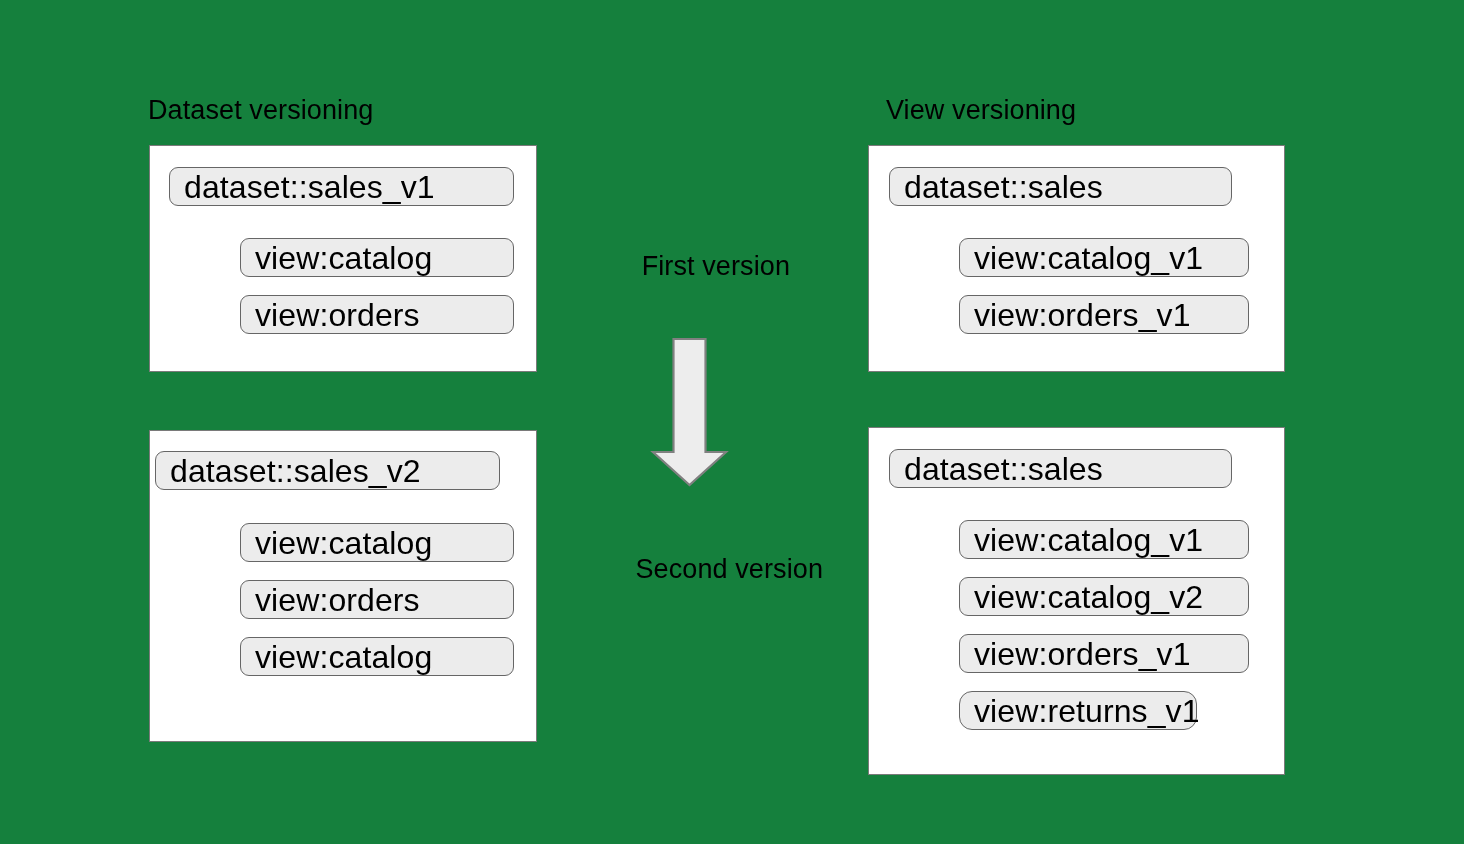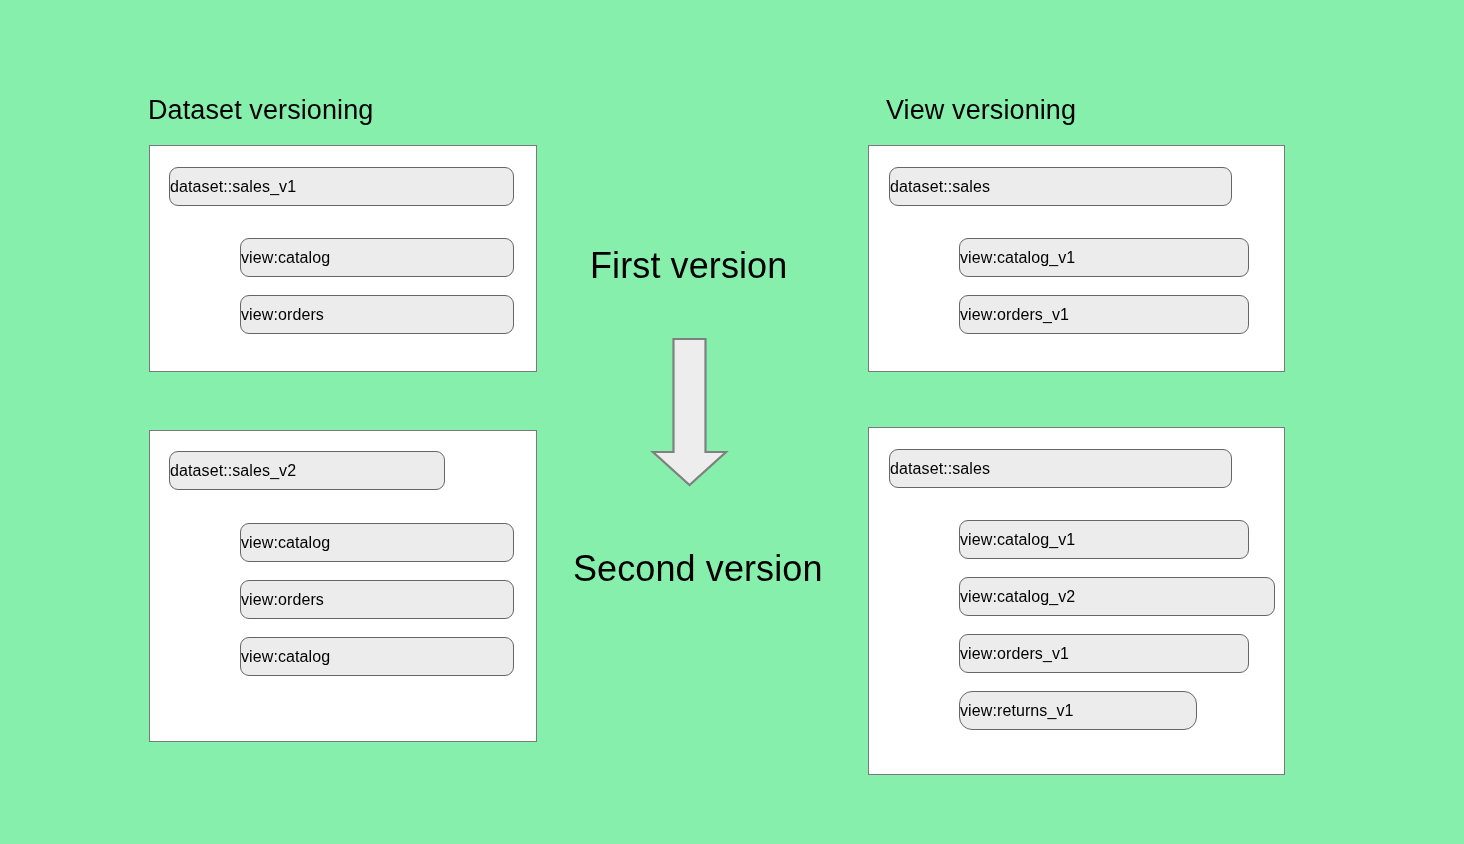--- a/index.html
+++ b/index.html
@@ -9,21 +9,21 @@
     background: #ffffff;
   }
   body {
     font-family: "Liberation Sans", sans-serif;
     color: #000000;
   }
   #canvas {
     position: relative;
     width: 1464px;
     height: 844px;
-    background: #86efac;
+    background: #15803d;
     overflow: hidden;
   }
 
   .col-title {
     position: absolute;
     font-size: 27px;
     line-height: 32px;
     color: #000000;
     white-space: nowrap;
     letter-spacing: 0.1px;
@@ -38,36 +38,37 @@
 
   .pill {
     position: absolute;
     box-sizing: border-box;
     background: #ececec;
     border: 1.7px solid #666666;
     border-radius: 9px;
     height: 39px;
     display: flex;
     align-items: center;
-    font-size: 16px;
+    padding-left: 14px;
+    font-size: 32px;
     line-height: 26px;
     color: #000000;
     white-space: nowrap;
     letter-spacing: 0.1px;
   }
   .pill.dataset { }
   .pill.view { }
 
   .center-label {
     position: absolute;
-    font-size: 36px;
+    font-size: 27px;
     line-height: 32px;
     color: #000000;
     white-space: nowrap;
-    text-align: left;
+    text-align: right;
     letter-spacing: 0.1px;
   }
 
   .arrow-wrap {
     position: absolute;
   }
   .arrow-wrap svg { display: block; }
 </style>
 </head>
 <body>
@@ -79,21 +80,21 @@
   <div class="group-box" style="left:149px; top:145px; width:388px; height:227px;"></div>
 
   <div class="pill dataset" style="left:169px; top:167px; width:345px;">dataset::sales_v1</div>
 
   <div class="pill view" style="left:240px; top:238px; width:274px;">view:catalog</div>
 
   <div class="pill view" style="left:240px; top:295px; width:274px;">view:orders</div>
 
   <div class="group-box" style="left:149px; top:430px; width:388px; height:312px;"></div>
 
-  <div class="pill dataset" style="left:169px; top:451px; width:276px;">dataset::sales_v2</div>
+  <div class="pill dataset" style="left:155px; top:451px; width:345px;">dataset::sales_v2</div>
 
   <div class="pill view" style="left:240px; top:523px; width:274px;">view:catalog</div>
 
   <div class="pill view" style="left:240px; top:580px; width:274px;">view:orders</div>
 
   <div class="pill view" style="left:240px; top:637px; width:274px;">view:catalog</div>
 
   <div class="center-label" style="left:590px; top:250px; width:200px;">First version</div>
 
   <div class="arrow-wrap" style="left:650px; top:333px;">
@@ -113,19 +114,19 @@
   <div class="pill view" style="left:959px; top:238px; width:290px;">view:catalog_v1</div>
 
   <div class="pill view" style="left:959px; top:295px; width:290px;">view:orders_v1</div>
 
   <div class="group-box" style="left:868px; top:427px; width:417px; height:348px;"></div>
 
   <div class="pill dataset" style="left:889px; top:449px; width:343px;">dataset::sales</div>
 
   <div class="pill view" style="left:959px; top:520px; width:290px;">view:catalog_v1</div>
 
-  <div class="pill view" style="left:959px; top:577px; width:316px;">view:catalog_v2</div>
+  <div class="pill view" style="left:959px; top:577px; width:290px;">view:catalog_v2</div>
 
   <div class="pill view" style="left:959px; top:634px; width:290px;">view:orders_v1</div>
 
   <div class="pill view" style="left:959px; top:691px; width:238px;border-radius:13px;">view:returns_v1</div>
 
 </div>
 
 </body></html>

